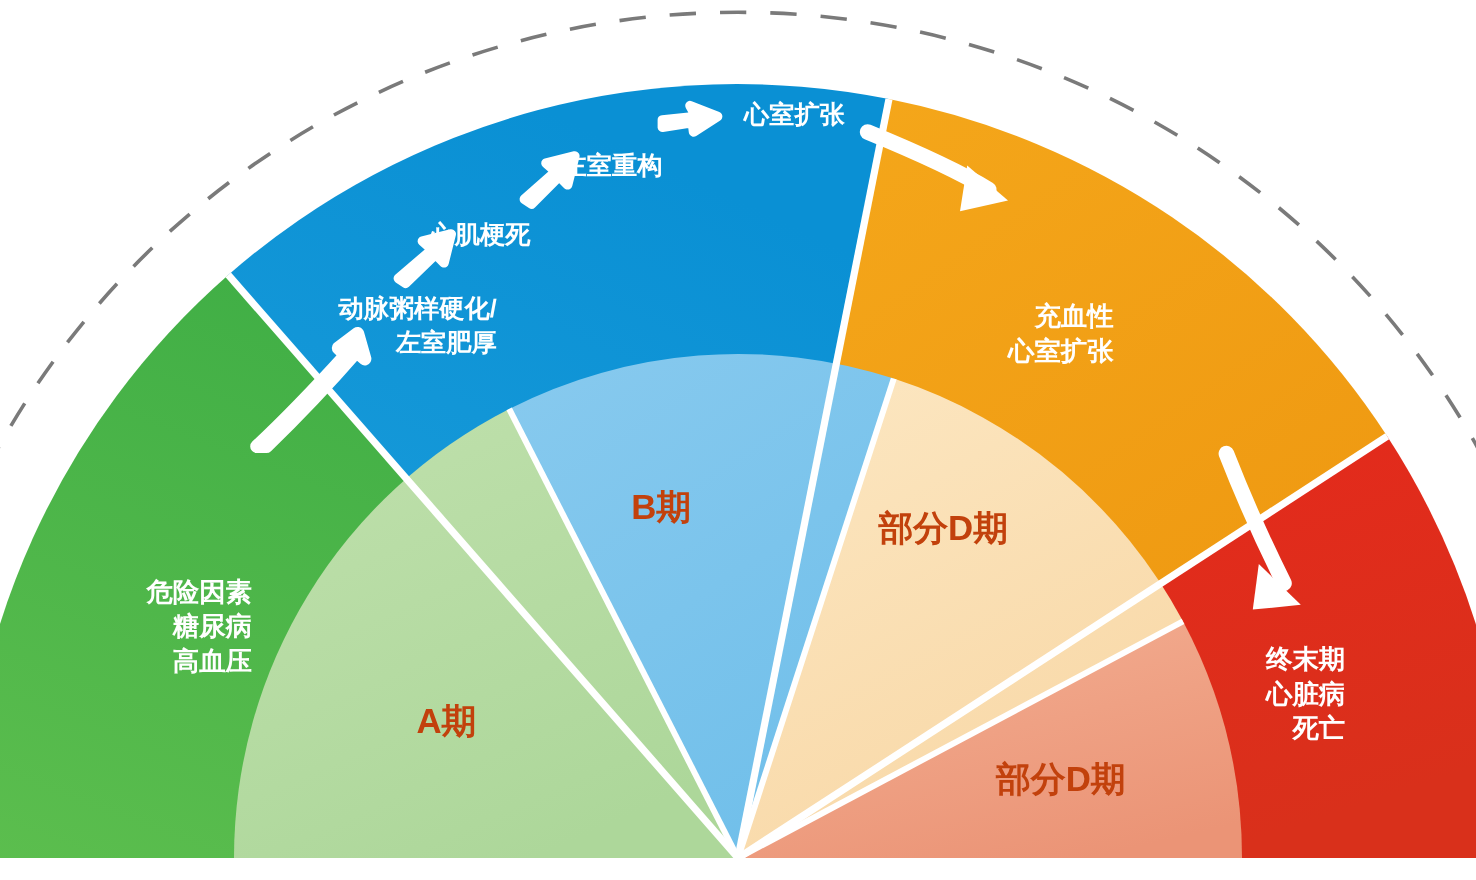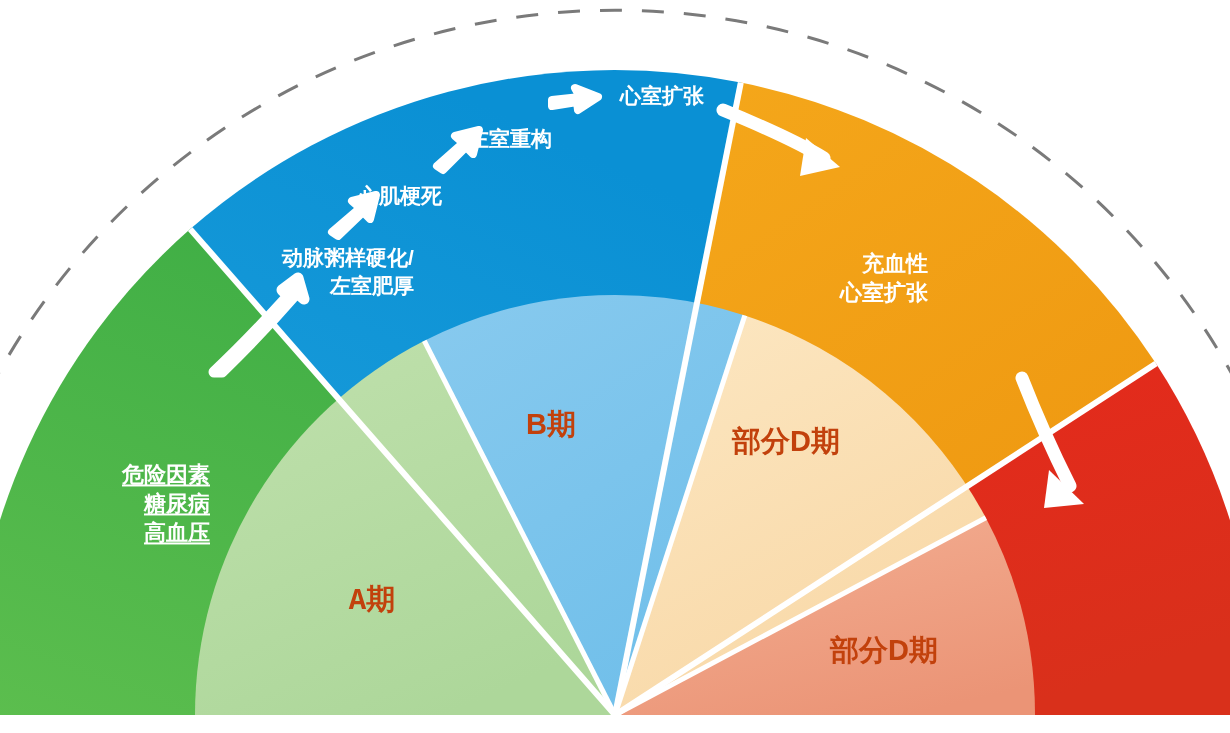--- a/index.html
+++ b/index.html
@@ -142,44 +142,49 @@
       <path d="M 723 110 C 762 126, 798 142, 824 158" fill="none" stroke="#ffffff" stroke-width="13" stroke-linecap="round"></path>
       <path d="M 806 138 L 840 167 L 800 176 Z" fill="#ffffff"></path>
     </g>
 
     <g>
       <path d="M 1022 378 C 1040 424, 1058 462, 1070 486" fill="none" stroke="#ffffff" stroke-width="13" stroke-linecap="round"></path>
       <path d="M 1049 470 L 1084 504 L 1044 508 Z" fill="#ffffff"></path>
     </g>
   </svg>
 
-  <div class="lbl lbl-white outer-txt" style="left:166px; top:504px;text-decoration:underline;">
+  <div class="lbl lbl-white outer-txt" style="left:166px; top:522px;">
     <span class="tiny-gap">危险因素</span>
     <span class="tiny-gap">糖尿病</span>
     <span class="tiny-gap">高血压</span>
   </div>
 
   <div class="lbl lbl-white outer-txt" style="left:884px; top:278px;">
     <span class="tiny-gap">充血性</span>
     <span class="tiny-gap">心室扩张</span>
   </div>
 
+  <div class="lbl lbl-white outer-txt" style="left:1088px; top:578px;">
+    <span class="tiny-gap">终末期</span>
+    <span class="tiny-gap">心脏病</span>
+    <span class="tiny-gap">死亡</span>
+  </div>
 
   <div class="lbl lbl-white flow-txt" style="left:348px; top:272px;">
     <span class="tiny-gap">动脉粥样硬化/</span>
     <span class="tiny-gap">左室肥厚</span>
   </div>
 
   <div class="lbl lbl-white flow-txt" style="left:400px; top:196px;">心肌梗死</div>
 
   <div class="lbl lbl-white flow-txt" style="left:510px; top:139px;">左室重构</div>
 
   <div class="lbl lbl-white flow-txt" style="left:662px; top:96px;">心室扩张</div>
 
-  <div class="lbl lbl-dark stage-txt" style="left:372px; top:602px;font-family:Liberation Mono, monospace;">A期</div>
+  <div class="lbl lbl-dark stage-txt" style="left:372px; top:602px;">A期</div>
 
   <div class="lbl lbl-dark stage-txt" style="left:551px; top:424px;">B期</div>
 
   <div class="lbl lbl-dark stage-txt" style="left:786px; top:441px;">
     <span class="tiny-gap">部分D期</span>
   </div>
 
   <div class="lbl lbl-dark stage-txt" style="left:884px; top:650px;">部分D期</div>
 
 </div>

